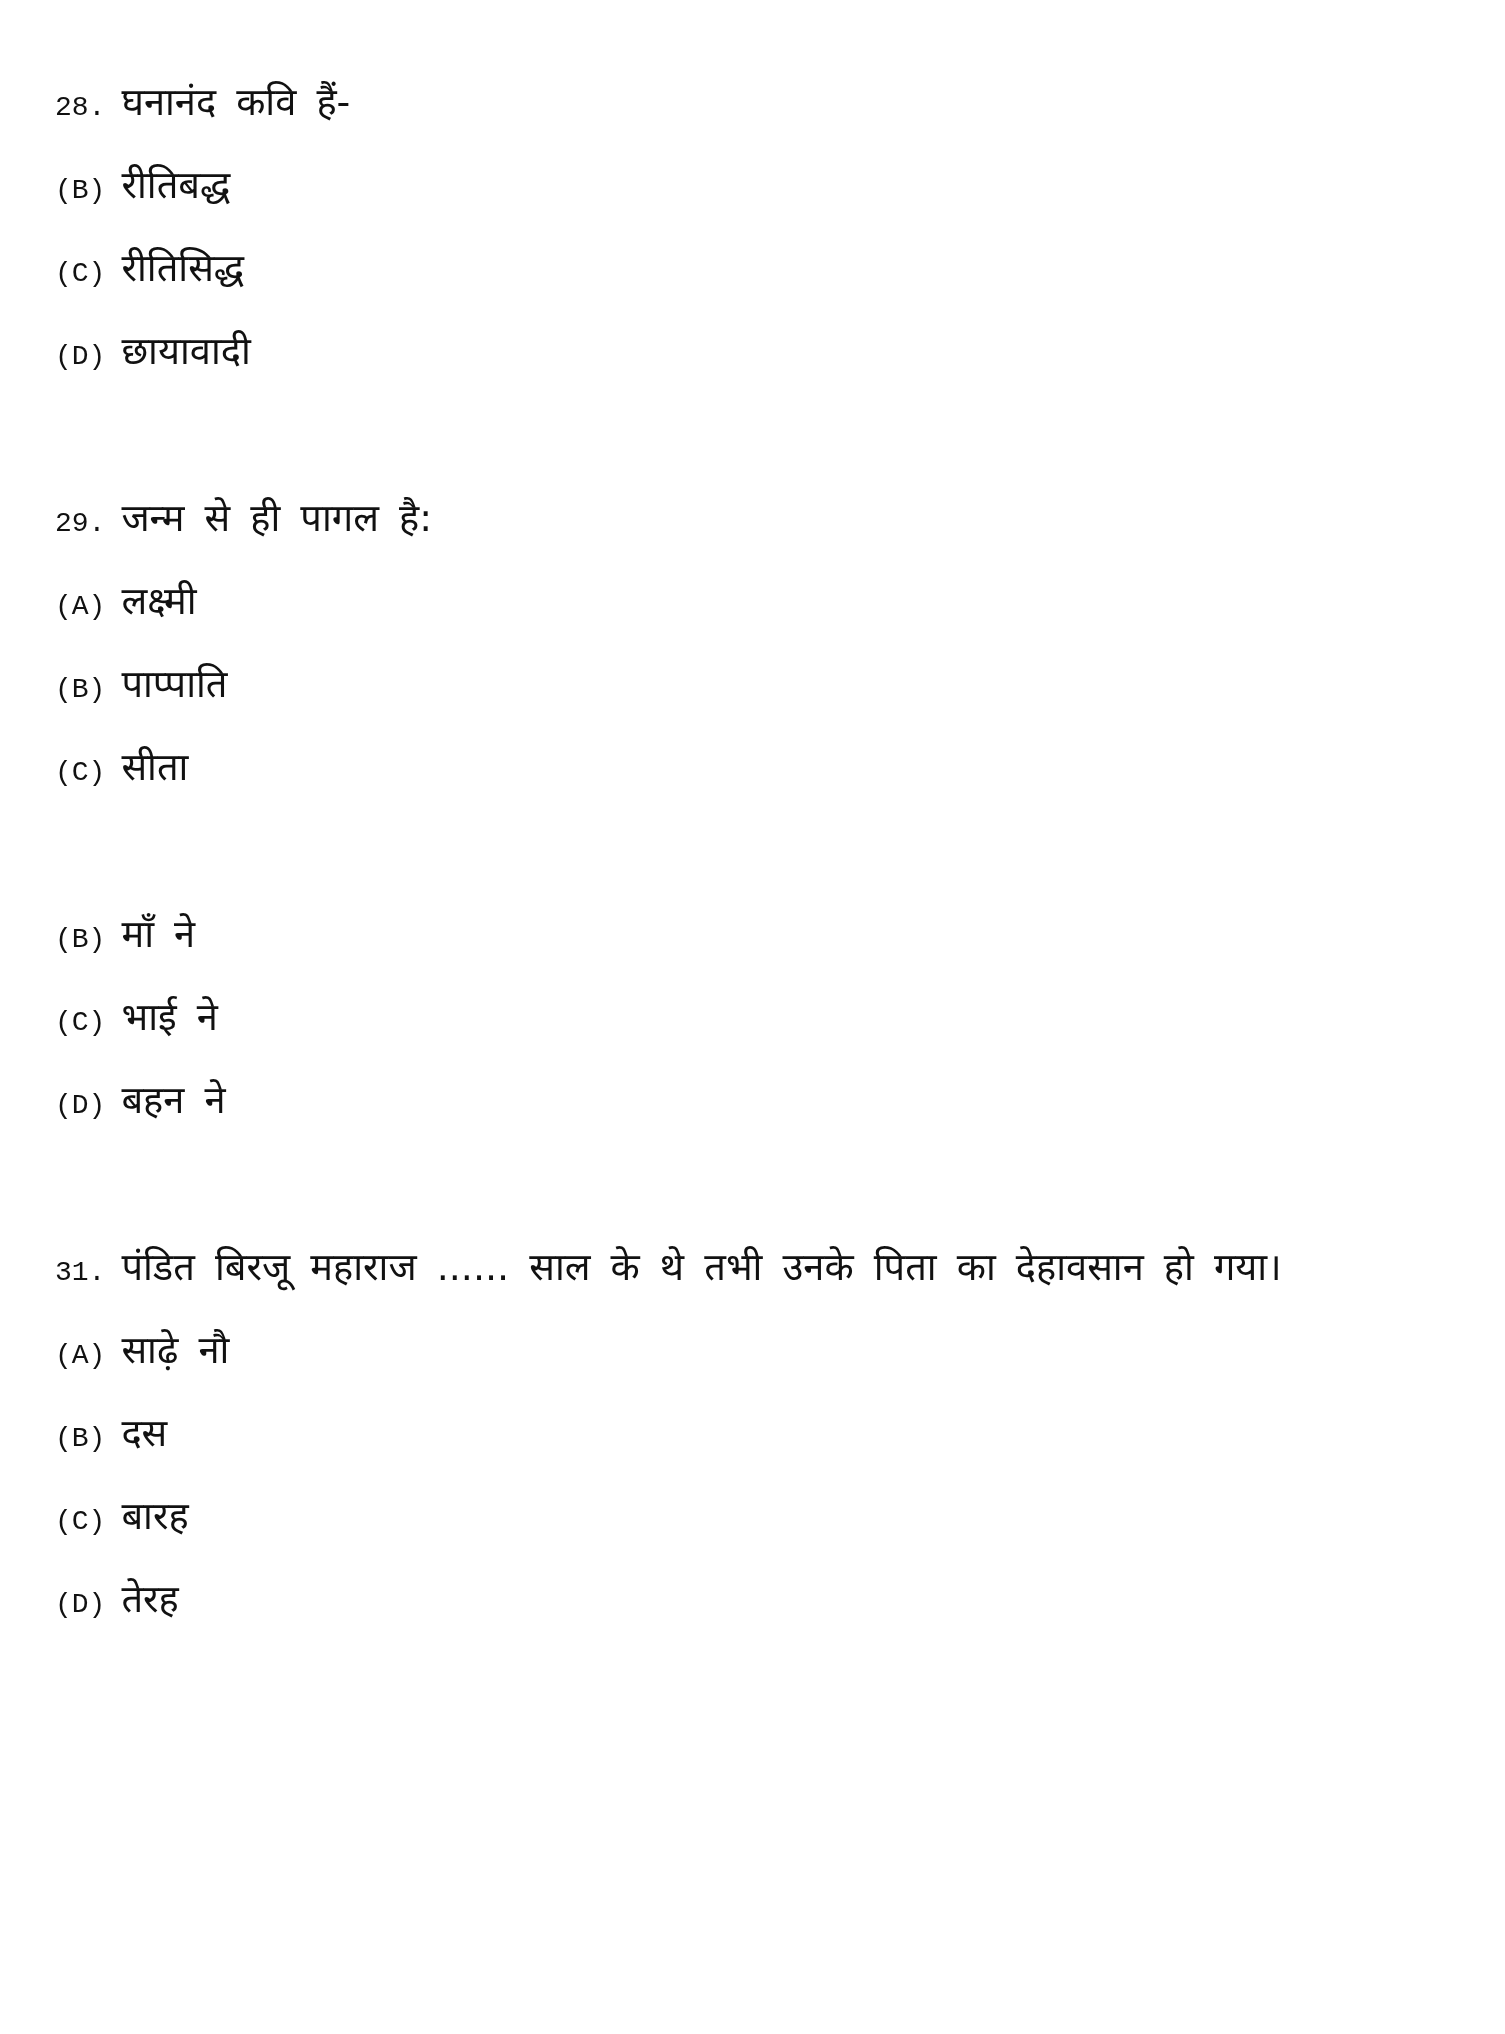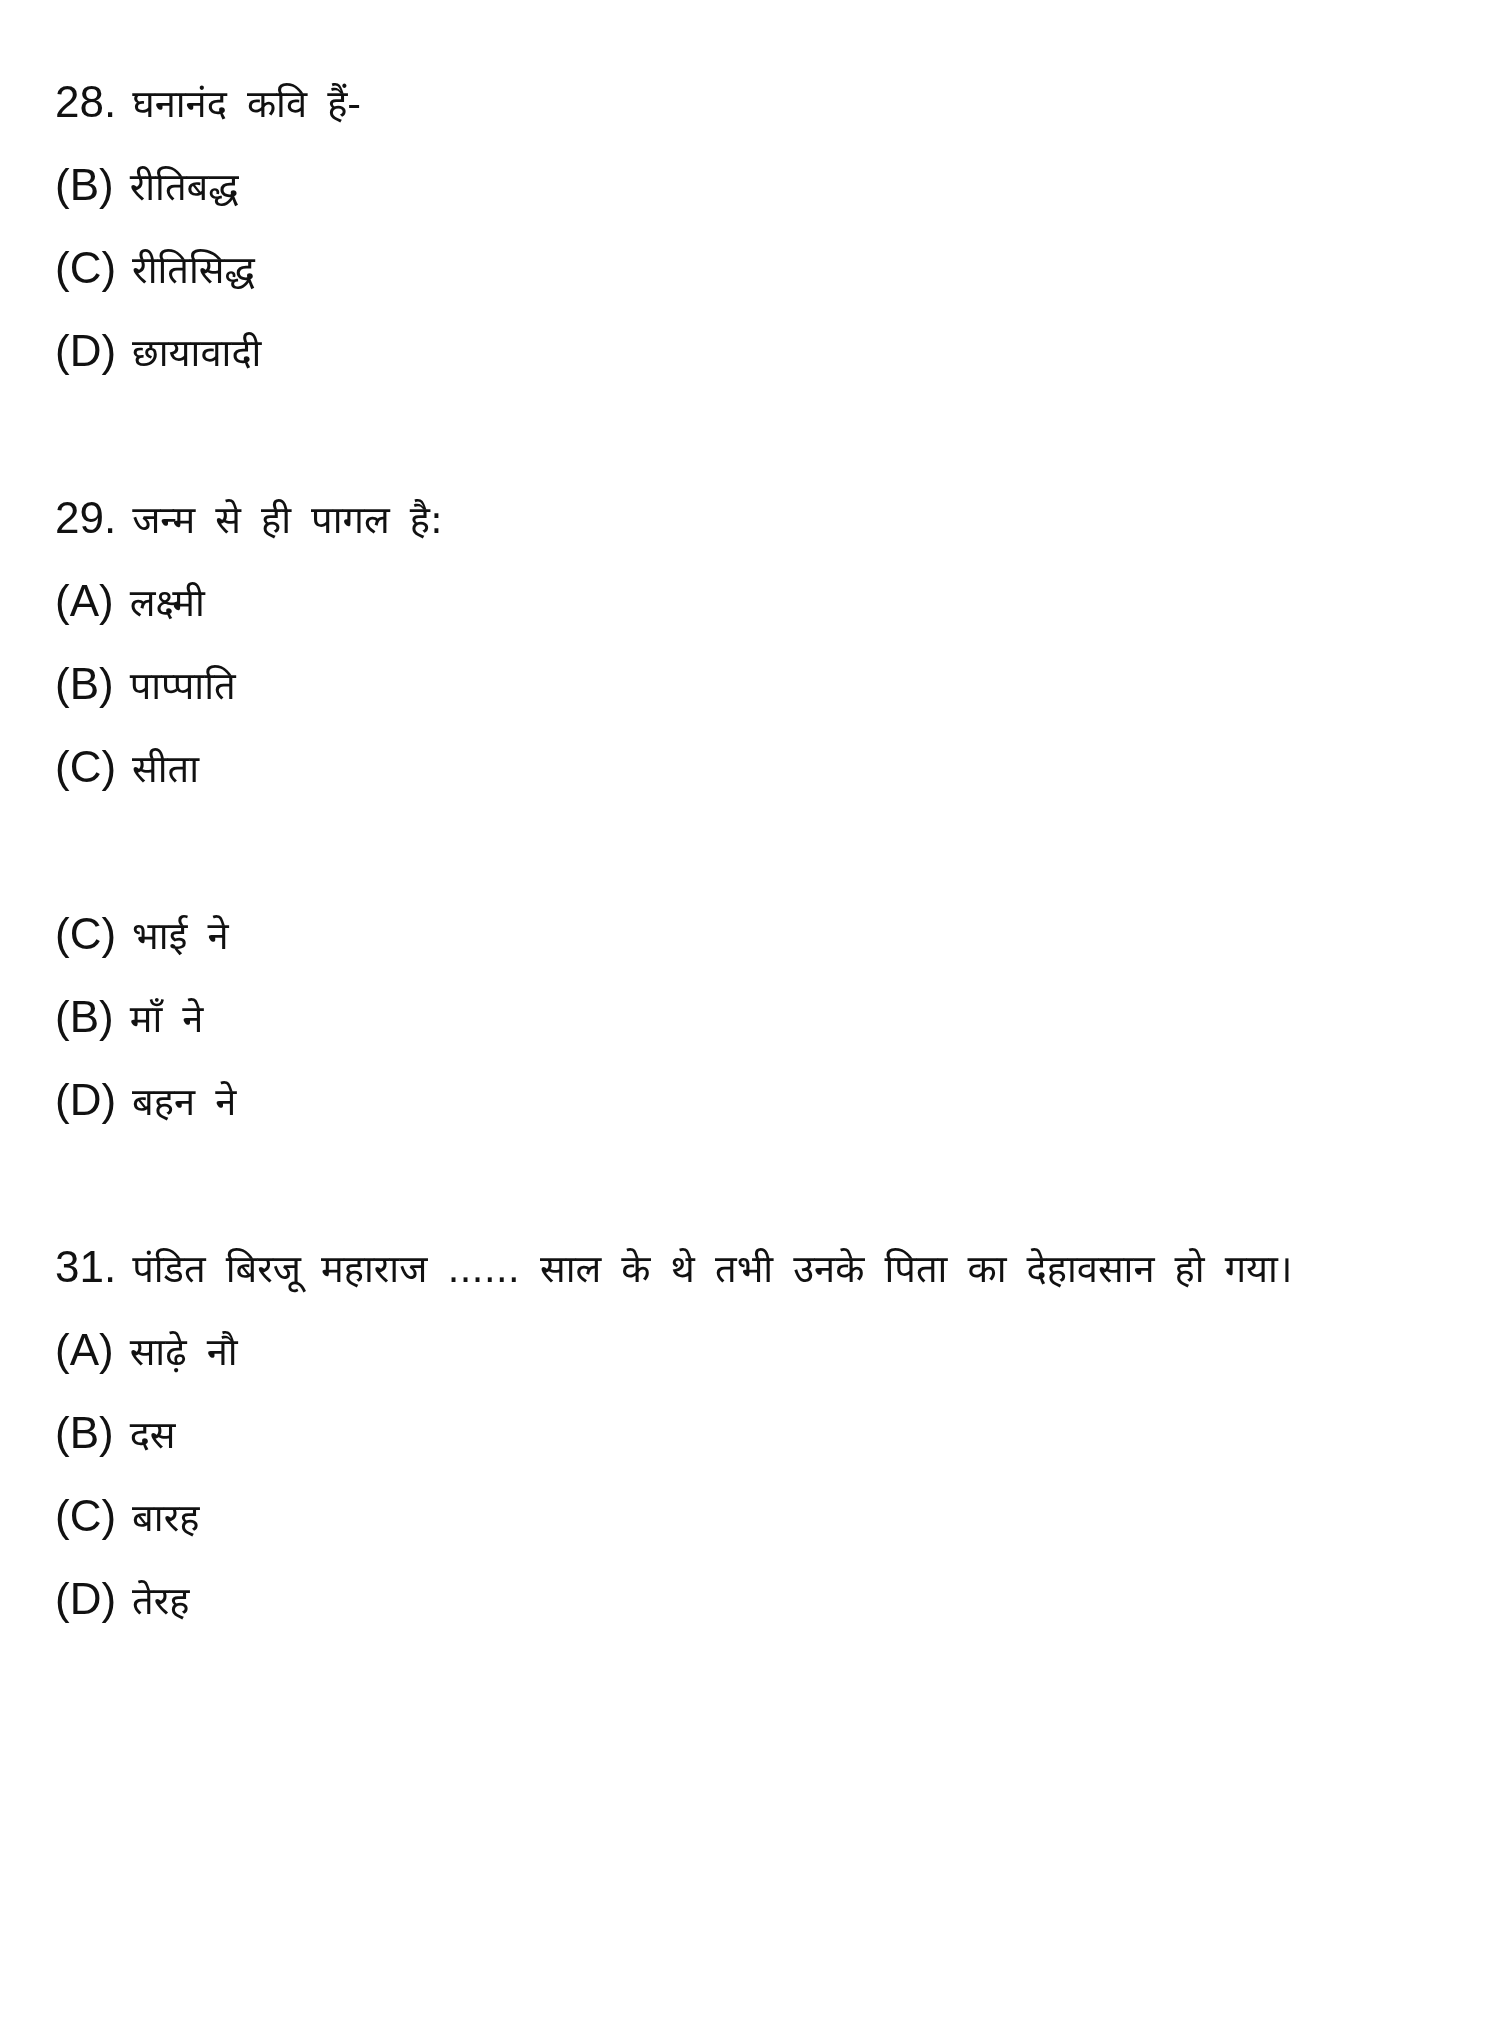--- a/index.html
+++ b/index.html
@@ -7,21 +7,21 @@
     width: 1505px; height: 2034px; overflow: hidden; position: relative;
     font-family: "DejaVu Sans", "Liberation Sans", sans-serif;
     color: #111111;
   }
   .page { position: absolute; left: 55px; top: 72px; right: 40px; }
   .question { margin-bottom: 84px; }
   .line {
     height: 83px; line-height: 60px; font-size: 38px;
     white-space: nowrap; word-spacing: 8px;
   }
-  .qnum, .optlabel { font-family: Liberation Sans, sans-serif; font-size: 44px; margin-right: 16px; }
+  .qnum, .optlabel { font-family: Liberation Mono, monospace; font-size: 28px; margin-right: 16px; }
 </style>
 </head>
 <body>
 
 <div class="page">
 
   <div class="question">
     <div class="line">
       <span class="qnum">28.</span><span>घनानंद कवि हैं-</span>
     </div>
@@ -33,22 +33,22 @@
   <div class="question">
     <div class="line">
       <span class="qnum">29.</span><span>जन्म से ही पागल है:</span>
     </div>
     <div class="line"><span class="optlabel">(A)</span><span>लक्ष्मी</span></div>
     <div class="line"><span class="optlabel">(B)</span><span>पाप्पाति</span></div>
     <div class="line"><span class="optlabel">(C)</span><span>सीता</span></div>
   </div>
 
   <div class="question">
+    <div class="line"><span class="optlabel">(B)</span><span>माँ ने</span></div>
     <div class="line"><span class="optlabel">(C)</span><span>भाई ने</span></div>
-    <div class="line"><span class="optlabel">(B)</span><span>माँ ने</span></div>
     <div class="line"><span class="optlabel">(D)</span><span>बहन ने</span></div>
   </div>
 
   <div class="question">
     <div class="line">
       <span class="qnum">31.</span><span>पंडित बिरजू महाराज ...... साल के थे तभी उनके पिता का देहावसान हो गया।</span>
     </div>
     <div class="line"><span class="optlabel">(A)</span><span>साढ़े नौ</span></div>
     <div class="line"><span class="optlabel">(B)</span><span>दस</span></div>
     <div class="line"><span class="optlabel">(C)</span><span>बारह</span></div>

